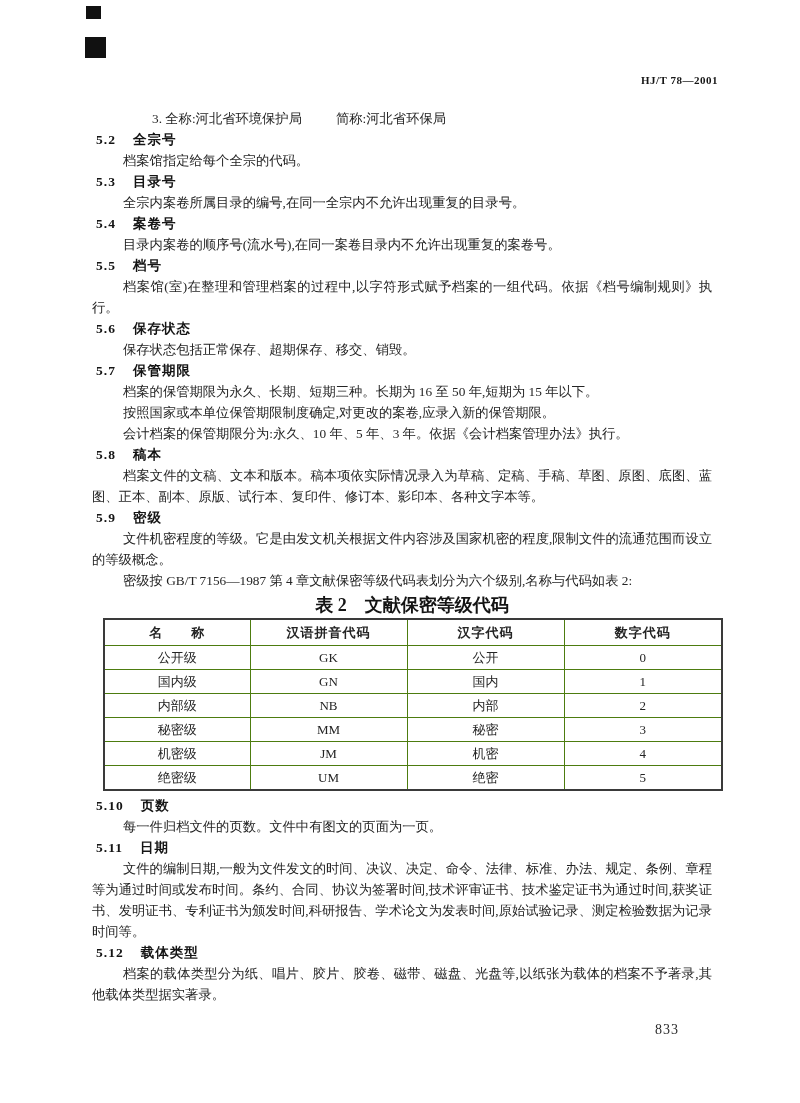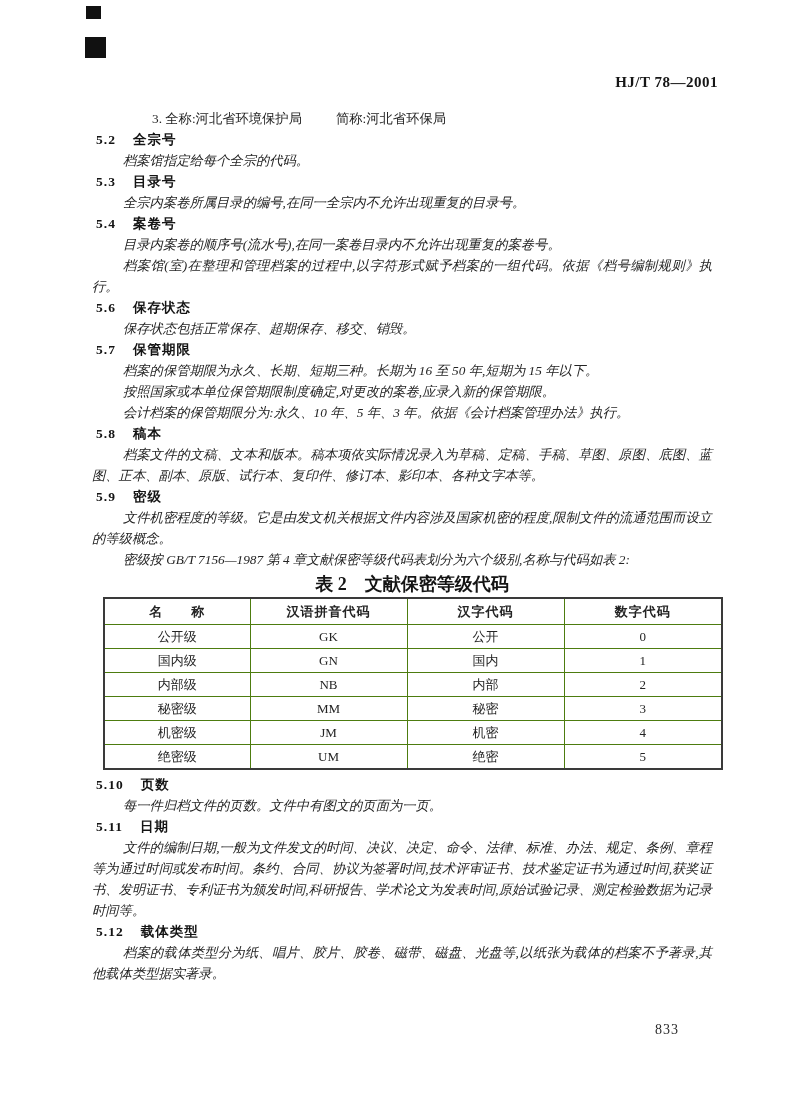--- a/index.html
+++ b/index.html
@@ -6,29 +6,29 @@
   .page{position:relative;width:800px;height:1103px;background:#ffffff;margin:0 auto;
         font-family:"Liberation Serif","DejaVu Serif",serif;color:#1f1f1f;overflow:hidden;}
   .scan-mark{position:absolute;background:#111;}
   .mark1{left:86px;top:6px;width:15px;height:13px;}
   .mark2{left:85px;top:37px;width:21px;height:21px;}
   .watermark{position:absolute;left:212px;top:138px;z-index:0;
              font-family:"Liberation Sans","DejaVu Sans",sans-serif;
              font-weight:700;font-size:62px;letter-spacing:4px;color:#d7d7d7;
              user-select:none;white-space:nowrap;}
   .std-no{position:absolute;top:74px;right:82px;z-index:2;
-          font-weight:700;font-size:15px;letter-spacing:.5px;color:#161616;}
+          font-weight:700;font-size:11px;letter-spacing:.5px;color:#161616;}
   .content{position:absolute;left:92px;top:0;width:620px;z-index:1;
            font-size:13.3px;line-height:21px;padding-top:108px;}
   .intro{padding-left:60px;}
   .intro .gap{display:inline-block;width:34px;}
   .h{font-weight:700;font-size:13.5px;padding-left:4px;color:#141414;}
   .h .hnum{letter-spacing:1px;}
   .h .htitle{margin-left:17px;letter-spacing:1px;}
-  .para{margin:0;text-indent:31px;text-align:justify;color:#242424;font-style:italic;}
+  .para{margin:0;text-indent:31px;text-align:justify;color:#242424;}
   .caption{margin:4px 0 0 11px;width:618px;text-align:center;font-weight:700;
            font-size:18px;color:#141414;}
   table.codes{margin:2px 0 0 11px;width:618px;border-collapse:collapse;table-layout:fixed;
               font-size:13px;text-align:center;color:#242424;}
   table.codes th,table.codes td{border:1px solid #4d7c0f;padding:0;}
   table.codes{border:2px solid #3a3a3a;}
   table.codes th{height:25px;font-weight:700;font-size:13px;letter-spacing:1px;}
   table.codes td{height:23px;}
   .after-table{margin-top:4px;}
   .page-no{position:absolute;left:655px;top:1022px;font-size:14px;letter-spacing:1px;color:#2c2c2c;text-align:right;}
@@ -52,20 +52,21 @@
 
     <div class="h"><span class="hnum">5.2</span><span class="htitle">全宗号</span></div>
     <p class="para">档案馆指定给每个全宗的代码。</p>
 
     <div class="h"><span class="hnum">5.3</span><span class="htitle">目录号</span></div>
     <p class="para">全宗内案卷所属目录的编号,在同一全宗内不允许出现重复的目录号。</p>
 
     <div class="h"><span class="hnum">5.4</span><span class="htitle">案卷号</span></div>
     <p class="para">目录内案卷的顺序号(流水号),在同一案卷目录内不允许出现重复的案卷号。</p>
 
+    <div class="h"><span class="hnum">5.5</span><span class="htitle">档号</span></div>
     <p class="para">档案馆(室)在整理和管理档案的过程中,以字符形式赋予档案的一组代码。依据《档号编制规则》执行。</p>
 
     <div class="h"><span class="hnum">5.6</span><span class="htitle">保存状态</span></div>
     <p class="para">保存状态包括正常保存、超期保存、移交、销毁。</p>
 
     <div class="h"><span class="hnum">5.7</span><span class="htitle">保管期限</span></div>
     <p class="para">档案的保管期限为永久、长期、短期三种。长期为 16 至 50 年,短期为 15 年以下。</p>
     <p class="para">按照国家或本单位保管期限制度确定,对更改的案卷,应录入新的保管期限。</p>
     <p class="para">会计档案的保管期限分为:永久、10 年、5 年、3 年。依据《会计档案管理办法》执行。</p>
 

